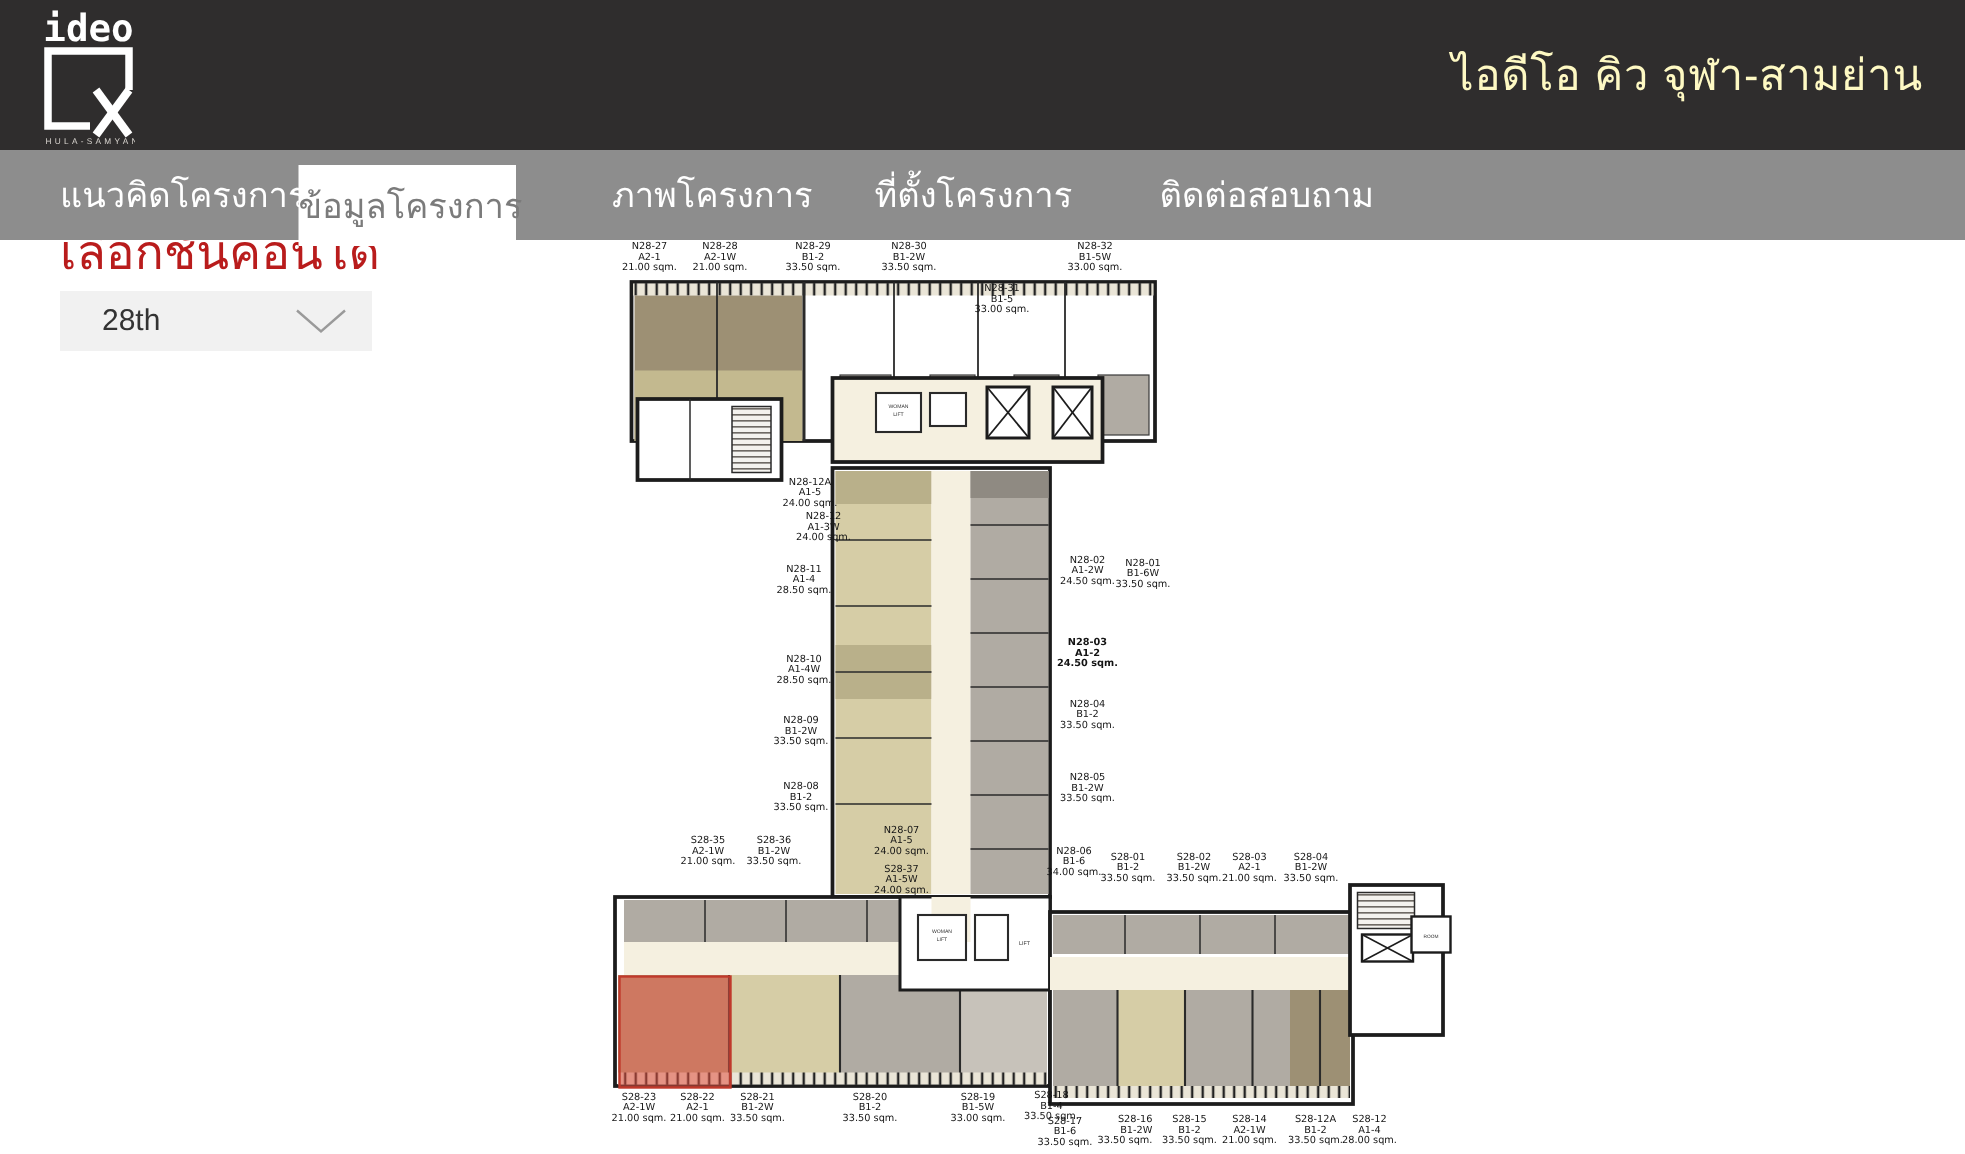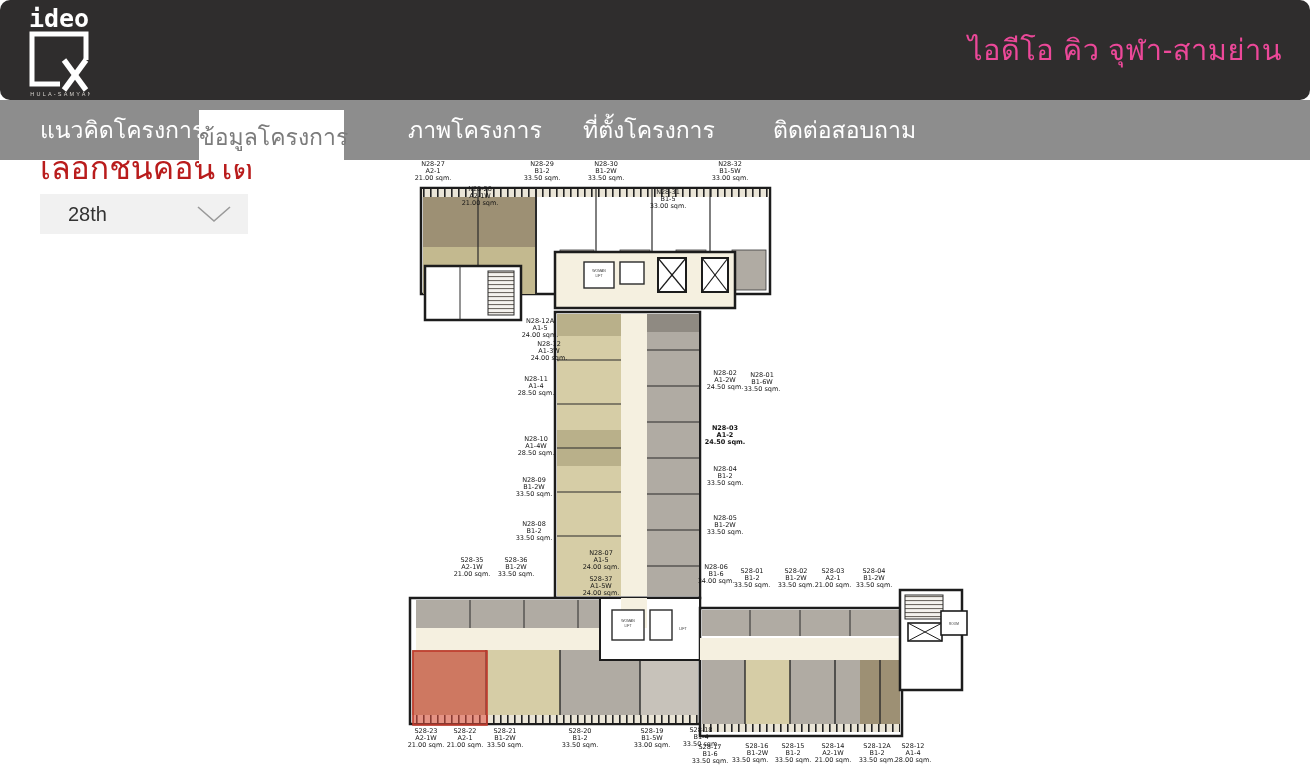--- a/index.html
+++ b/index.html
@@ -1,22 +1,22 @@
 <!DOCTYPE html>
 <html><head>
 <meta charset="utf-8">
 <style>
   html,body{margin:0;padding:0;}
   body{
     width:1310px;height:769px;position:relative;overflow:hidden;background:#fff;
     font-family:"Liberation Sans","DejaVu Sans",sans-serif;
   }
   
-  .app-header{position:absolute;left:0;top:0;width:1310px;height:100px;background:#2f2d2d;z-index:10;border-radius:10px;}
-  .header-title{position:absolute;right:28px;top:27px;font-size:29px;color:#ec4899;letter-spacing:.5px;}
+  .app-header{position:absolute;left:0;top:0;width:1310px;height:100px;background:#2f2d2d;z-index:10;}
+  .header-title{position:absolute;right:28px;top:27px;font-size:29px;color:#fef9c3;letter-spacing:.5px;}
   .logo{position:absolute;left:28px;top:4px;}
   
   .navbar{position:absolute;left:0;top:100px;width:1310px;height:60px;background:#8d8d8d;z-index:9;}
   .nav-tab{position:absolute;top:0;height:60px;line-height:60px;font-size:23px;color:#ffffff;cursor:pointer;white-space:nowrap;}
   .nav-tab.t1{left:40px;}
   .nav-tab.t3{left:408px;}
   .nav-tab.t4{left:583px;}
   .nav-tab.t5{left:773px;}
   .nav-tab.active{
     left:199px;top:10px;width:145px;height:54px;line-height:54px;text-align:center;
@@ -201,21 +201,21 @@
 
   <rect x="413" y="651" width="74" height="74" fill="#e0503f" fill-opacity="0.55" stroke="#c0392b" stroke-width="1.6"></rect>
 </svg>
 
 <div class="plan-labels">
     <div class="unit-label" style="left: 433px; top: 161px;">
       <div>N28-27</div>
       <div>A2-1</div>
       <div>21.00 sqm.</div>
     </div>
-    <div class="unit-label" style="left: 480px; top: 161px; margin-top: 25px;">
+    <div class="unit-label" style="left: 480px; top: 161px;">
       <div>N28-28</div>
       <div>A2-1W</div>
       <div>21.00 sqm.</div>
     </div>
     <div class="unit-label" style="left: 542px; top: 161px;">
       <div>N28-29</div>
       <div>B1-2</div>
       <div>33.50 sqm.</div>
     </div>
     <div class="unit-label" style="left: 606px; top: 161px;">

